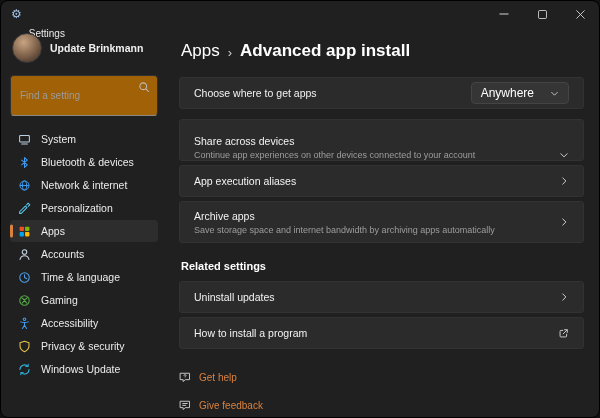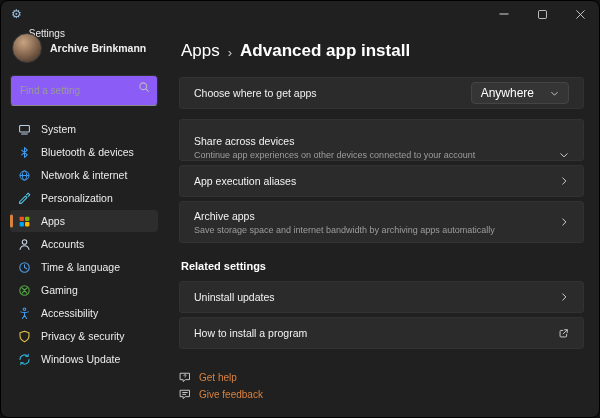--- a/index.html
+++ b/index.html
@@ -18,21 +18,21 @@
   .win-btn svg { stroke:#d6d6d6; }
 
   
   .sidebar { position:absolute; top:26px; left:0; bottom:0; width:166px; padding:4px 9px 0 9px; }
   .user-row { display:flex; align-items:center; gap:8px; padding:2px 2px; margin-bottom:10px; }
   .avatar { width:30px; height:30px; border-radius:50%;
             background:radial-gradient(circle at 38% 30%, #c9a483 0%, #8a6b52 45%, #33261e 100%);
             border:1px solid #3a3a3a; flex:0 0 auto; }
   .user-name { font-size:10.5px; font-weight:bold; color:#f0f0f0; }
 
-  .searchbox { position:relative; height:31px; background:#8b5cf6; border:1px solid #303030;
+  .searchbox { position:relative; height:41px; background:#a16207; border:1px solid #303030;
                border-bottom:1px solid #898989; border-radius:4px; margin-bottom:12px; }
   .searchbox input { position:absolute; inset:0; background:transparent; border:0; outline:none;
                      color:#fff; font-size:10px; padding:0 24px 0 9px;
                      font-family:"Liberation Sans","DejaVu Sans",sans-serif; }
   .searchbox input::placeholder { color:#9a9a9a; }
   .search-ic { position:absolute; right:7px; top:5px; }
 
   .nav { display:flex; flex-direction:column; gap:1px; }
   .nav-item { position:relative; height:22px; display:flex; align-items:center; gap:10px;
               padding:0 8px; border-radius:4px; font-size:10.5px; color:#ececec; cursor:default; }
@@ -57,21 +57,21 @@
   .card-title { font-size:10.5px; color:#f3f3f3; }
   .card-sub { font-size:9px; color:#9d9d9d; margin-top:3px; }
   .card-right { display:flex; align-items:center; color:#c9c9c9; }
 
   .dropdown { height:22px; background:#353535; border:1px solid #444; border-radius:4px;
               display:flex; align-items:center; gap:16px; padding:0 9px; color:#fff;
               font-size:12px; font-family:inherit; cursor:default; }
 
   .section-header { font-size:11px; font-weight:700; color:#fff; margin:17px 0 9px 2px; }
 
-  .help { margin-top:22px; display:flex; flex-direction:column; gap:5px; }
+  .help { margin-top:22px; display:flex; flex-direction:column; gap:16px; }
   .help-link { display:flex; align-items:center; gap:8px; font-size:10px; cursor:default; }
   .help-ic { color:#c9c9c9; display:flex; }
 
   svg { display:block; }
 </style>
 </head>
 <body>
 
 <div class="window">
 
@@ -95,21 +95,21 @@
           <line x1="0.5" y1="0.5" x2="9.5" y2="9.5"></line>
           <line x1="9.5" y1="0.5" x2="0.5" y2="9.5"></line>
         </svg>
     </button>
   </div>
 
   <div class="sidebar">
 
     <div class="user-row">
       <span class="avatar"></span>
-      <span class="user-name">Archive Brinkmann</span>
+      <span class="user-name">Update Brinkmann</span>
     </div>
 
     <div class="searchbox">
       <input type="text" placeholder="Find a setting" style="">
       <span class="search-ic">
         <svg width="12" height="12" viewBox="0 0 16 16" fill="none" stroke="#bdbdbd" stroke-width="1.4" stroke-linecap="round">
             <circle cx="7" cy="7" r="4.5"></circle>
             <line x1="10.5" y1="10.5" x2="14" y2="14"></line>
           </svg>
       </span>

